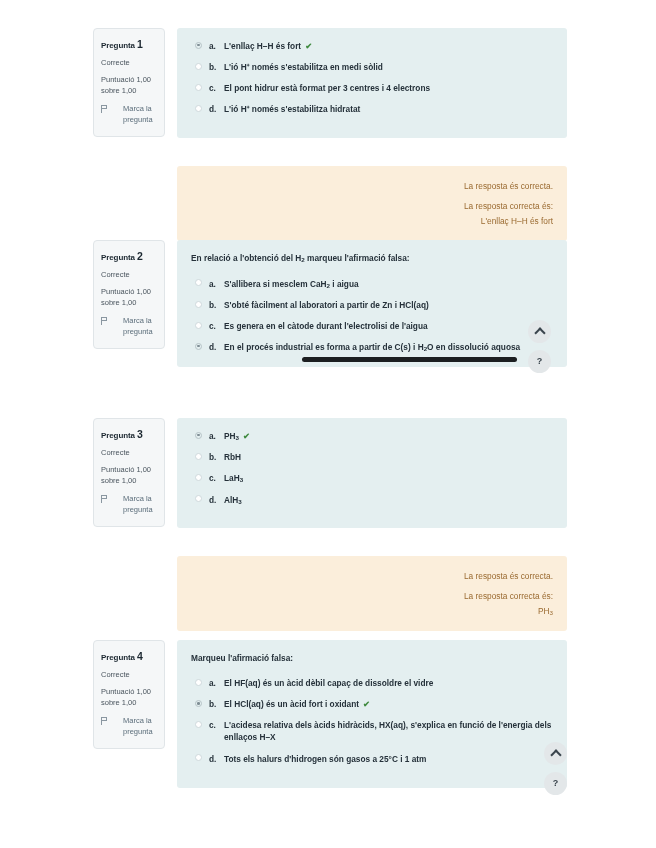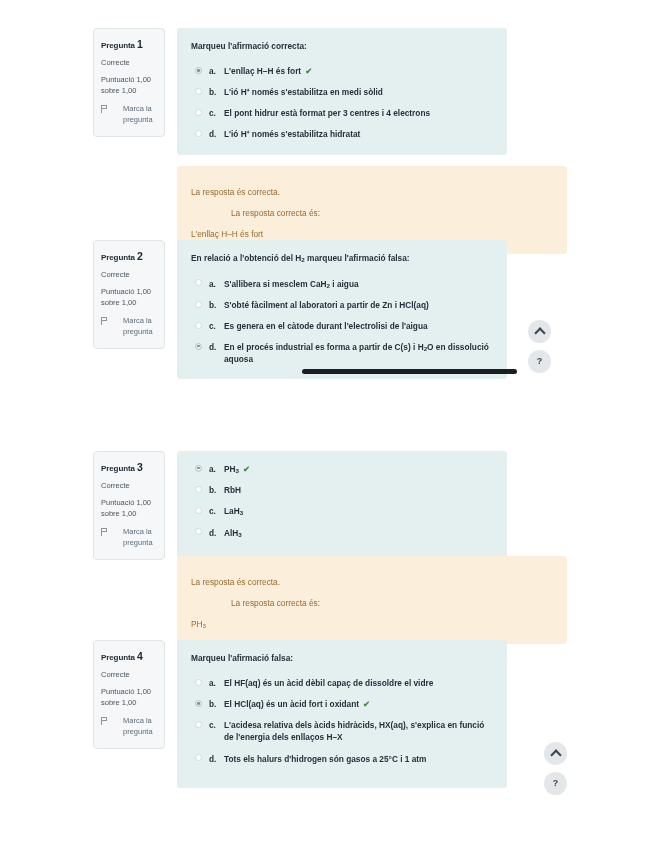--- a/index.html
+++ b/index.html
@@ -21,21 +21,21 @@
     position: relative;
     width: 656px;
     height: 848px;
     box-sizing: border-box;
   }
 
   
   .question {
     position: absolute;
     left: 93px;
-    width: 414px;
+    width: 474px;
     display: flex;
     align-items: flex-start;
   }
 
   .qinfo {
     width: 72px;
     flex: 0 0 72px;
     background: #f5f7f8;
     border: 1px solid #e0e5e8;
     border-radius: 4px;
@@ -172,21 +172,21 @@
     left: 177px;
     width: 390px;
     background: #fbeedb;
     border-radius: 3px;
     box-sizing: border-box;
     padding: 12px 14px 13px 14px;
     font-size: 8.3px;
     line-height: 1.55;
     color: #9a6a30;
   }
-  .feedback .fline { margin: 8px 0 7px 0; }
+  .feedback .fline { margin: 2px 0 7px 0; text-align: right; }
   .feedback .fline.last { margin-bottom: 0; }
   .feedback .fline.tight { margin-bottom: 1px; padding-left: 40px; }
 
   
   .hscroll {
     position: absolute;
     height: 5px;
     background: #1c1f21;
     border-radius: 3px;
   }
@@ -235,21 +235,20 @@
       <div class="flagline">
         <span class="flag-icon"></span>
         <span>
           <span>Marca la</span>
           <span>pregunta</span>
         </span>
       </div>
     </div>
 
     <div class="qbody" style="min-height:110px;">
-      <div class="qtext">Marqueu l'afirmació correcta:</div>
       <div class="answers">
         <div class="answer">
           <span class="radio checked"></span>
           <span class="alabel">a.</span>
           <span class="atext"><span>L'enllaç H–H és fort</span><span class="tick">✔</span></span>
         </div>
         <div class="answer">
           <span class="radio"></span>
           <span class="alabel">b.</span>
           <span class="atext">L'ió H⁺ només s'estabilitza en medi sòlid</span>
@@ -315,21 +314,21 @@
         <div class="answer">
           <span class="radio checked"></span>
           <span class="alabel">d.</span>
           <span class="atext">En el procés industrial es forma a partir de C(s) i H<sub>2</sub>O en dissolució aquosa</span>
         </div>
       </div>
       <div class="hscroll" style="left:125px; bottom:5px; width:215px;"></div>
     </div>
   </div>
 
-  <div class="question" style="top:418px;margin-top:33px;">
+  <div class="question" style="top:418px;">
     <div class="qinfo">
       <div class="qnum">
         <span>Pregunta</span>
         <span class="n">3</span>
       </div>
       <div class="state">Correcte</div>
       <div class="grade">
         <div>Puntuació 1,00</div>
         <div>sobre 1,00</div>
       </div>

